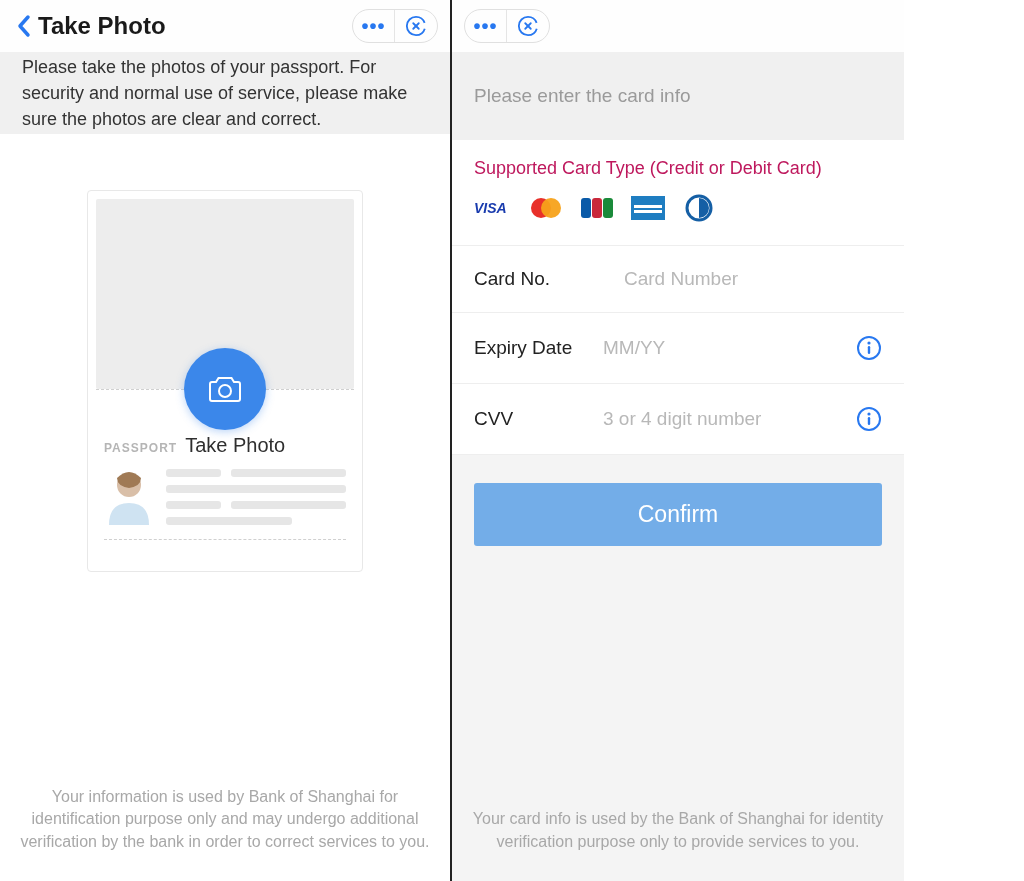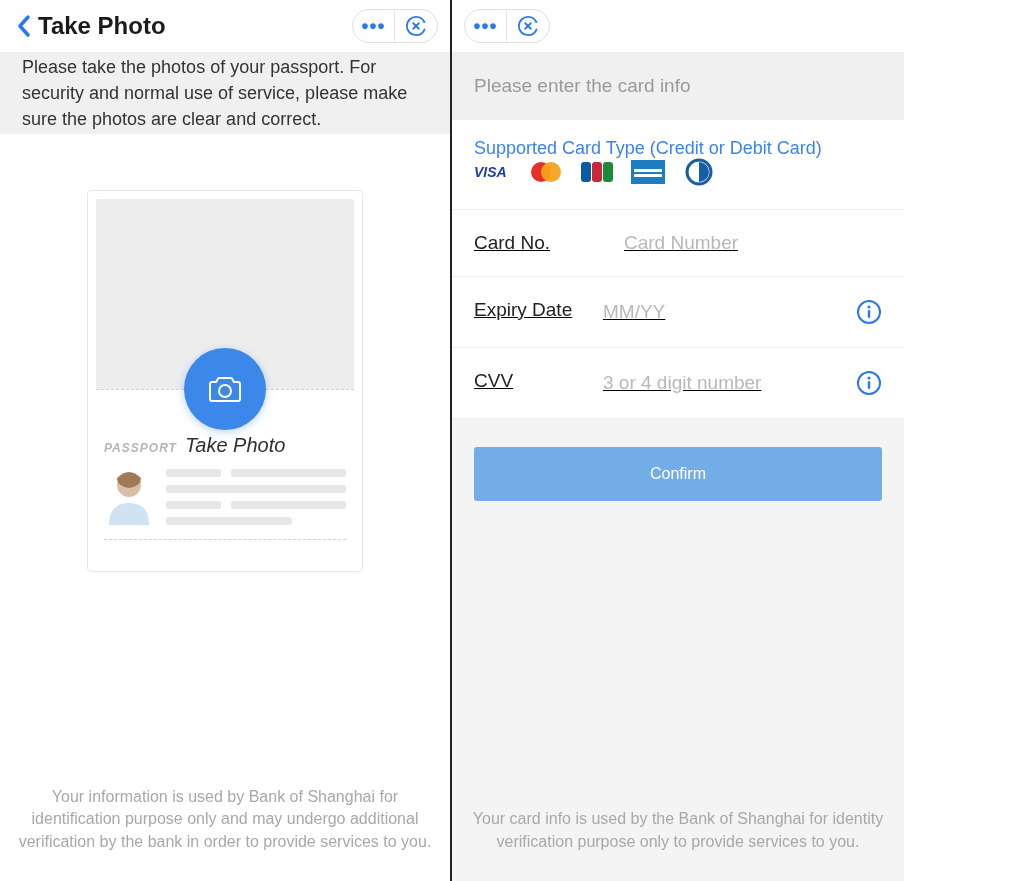--- a/index.html
+++ b/index.html
@@ -63,37 +63,36 @@
     .header-btn:first-child { border-right: 1px solid #e5e5e5; }
     .dots { color: #2878f0; font-size: 20px; font-weight: 800; letter-spacing: 1px; }
     
     .banner {
       background: #f0f0f0;
       padding: 2px 22px;
       color: #333;
       font-size: 18px;
       line-height: 1.45;
     }
-    .banner.grey-light { color: #9a9a9a; font-size: 19px; padding: 20px 22px; }
+    .banner.grey-light { color: #9a9a9a; font-size: 19px; padding: 30px 22px; }
     
     .passport-wrap {
       flex: 1;
       display: flex;
       flex-direction: column;
       align-items: center;
       padding-top: 56px;
     }
     .passport-card {
       width: 276px;
       border: 1px solid #e8e8e8;
       border-radius: 4px;
       background: #fff;
       padding: 8px;
       position: relative;
-      font-style: italic;
     }
     .passport-photo-ph {
       width: 100%;
       height: 190px;
       background: #ededed;
       border-radius: 2px;
       position: relative;
     }
     .camera-btn {
       width: 82px;
@@ -163,41 +162,41 @@
       line-height: 1.4;
       padding: 0 18px 28px 18px;
     }
     
     .section {
       background: #fff;
       padding: 18px 22px;
     }
     .supported-label {
       font-size: 18px;
-      color: #3b82f6;
-      margin-bottom: 0;
+      color: #be185d;
+      margin-bottom: 16px;
     }
     .card-logos {
       display: flex;
       gap: 9px;
       align-items: center;
       margin-bottom: 6px;
     }
     .logo-box {
       width: 42px;
       height: 26px;
       display: flex;
       align-items: center;
       justify-content: center;
     }
     .form-row {
       display: flex;
+      align-items: center;
       padding: 22px 22px;
       border-top: 1px solid #eee;
-      text-decoration: underline;
     }
     .form-row:first-of-type { border-top: 1px solid #eee; }
     .form-label {
       width: 150px;
       font-size: 19px;
       color: #222;
     }
     .form-input {
       flex: 1;
       border: none;
@@ -209,21 +208,21 @@
     .info-ico {
       width: 26px;
       height: 26px;
       margin-left: 8px;
       cursor: pointer;
     }
     .confirm-btn {
       margin: 28px 22px 0 22px;
       background: #73ade8;
       color: #fff;
-      font-size: 16px;
+      font-size: 23px;
       text-align: center;
       padding: 18px 0;
       border-radius: 3px;
       cursor: pointer;
     }
     .right-content {
       flex: 1;
       display: flex;
       flex-direction: column;
       background: #f4f4f4;
@@ -293,21 +292,21 @@
                 <div class="line-ph" style="flex:1"></div>
               </div>
             <div class="line-ph" style="width:70%"></div>
           </div>
         </div>
         <div class="dashed-bottom"></div>
       </div>
     </div>
   </div>
 
-  <div class="footer-note">Your information is used by Bank of Shanghai for identification purpose only and may undergo additional verification by the bank in order to provide services to you.</div>
+  <div class="footer-note">Your information is used by Bank of Shanghai for identification purpose only and may undergo additional verification by the bank in order to correct services to you.</div>
 </div>
 
 <div class="pane">
   <div class="header">
     <div class="header-buttons">
       <div class="header-btn">
           <span class="dots">•••</span>
         </div>
       <div class="header-btn">
         <svg width="22" height="22" viewBox="0 0 24 24">

